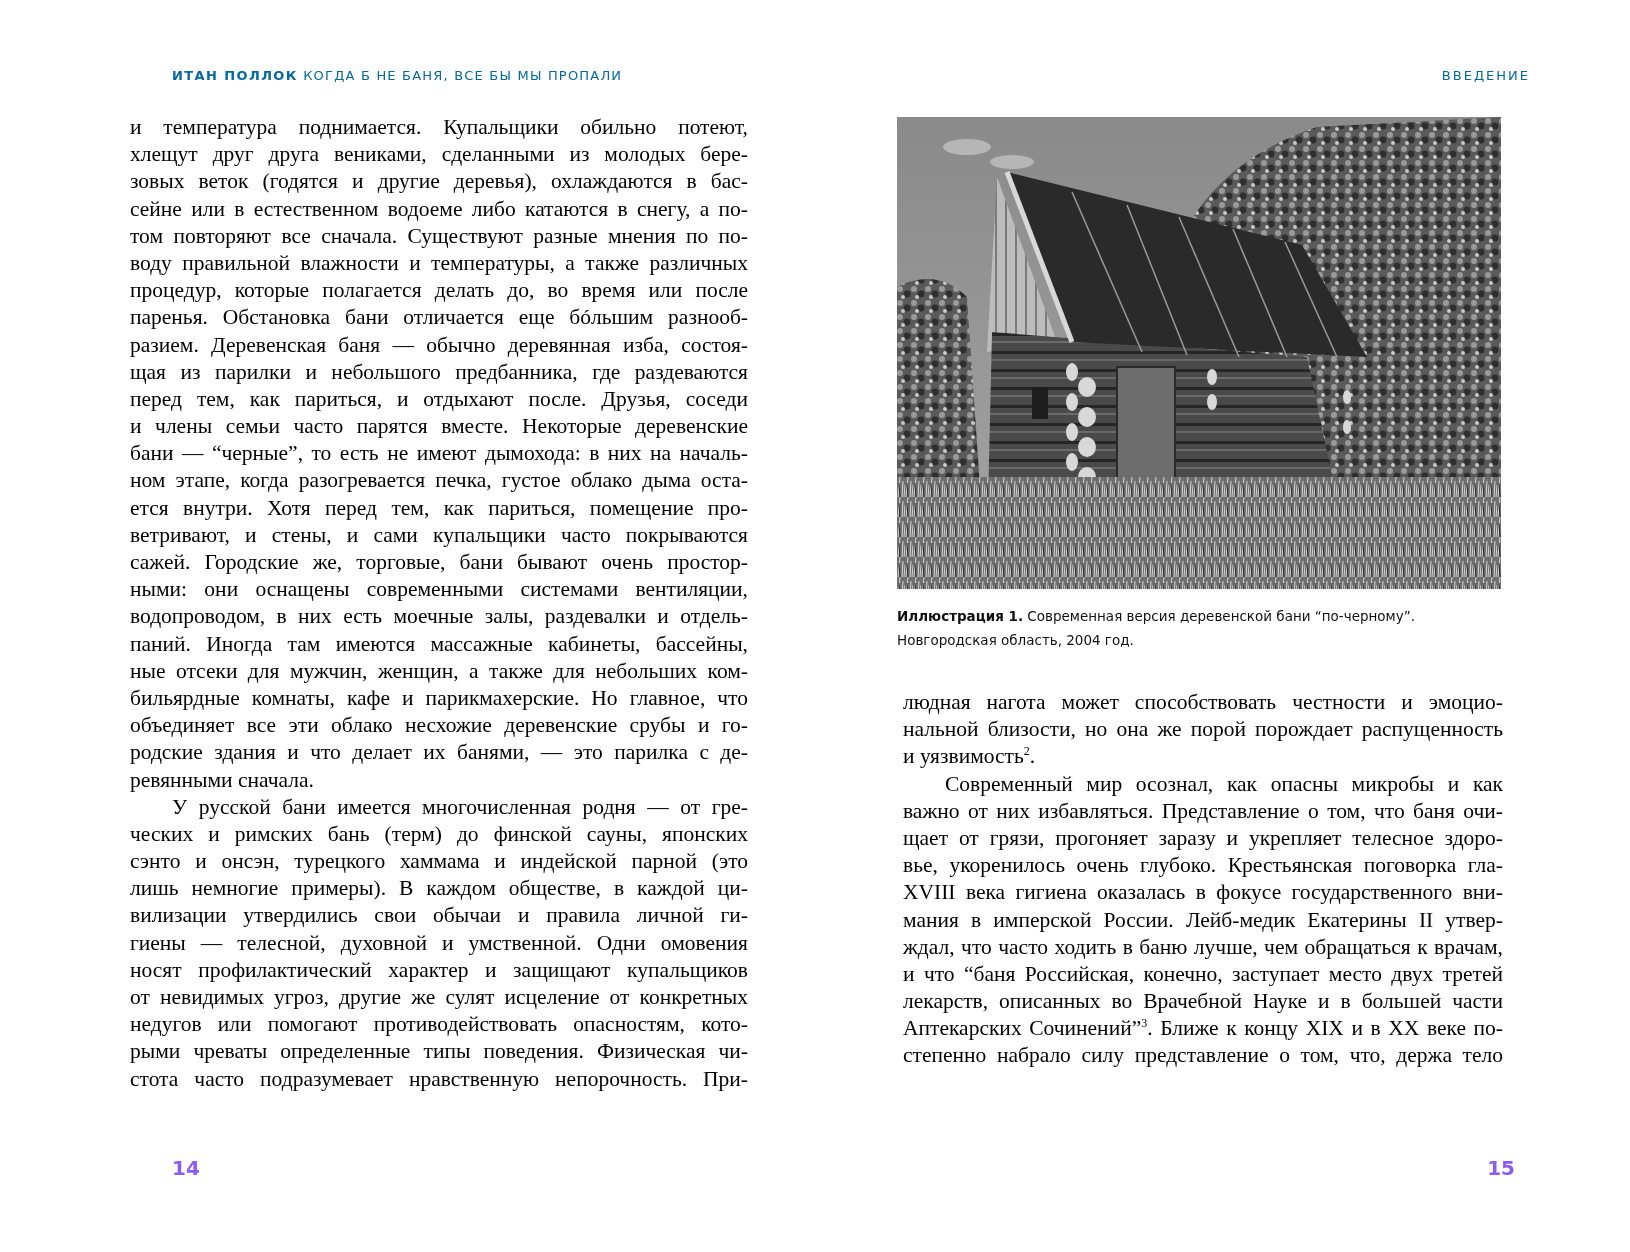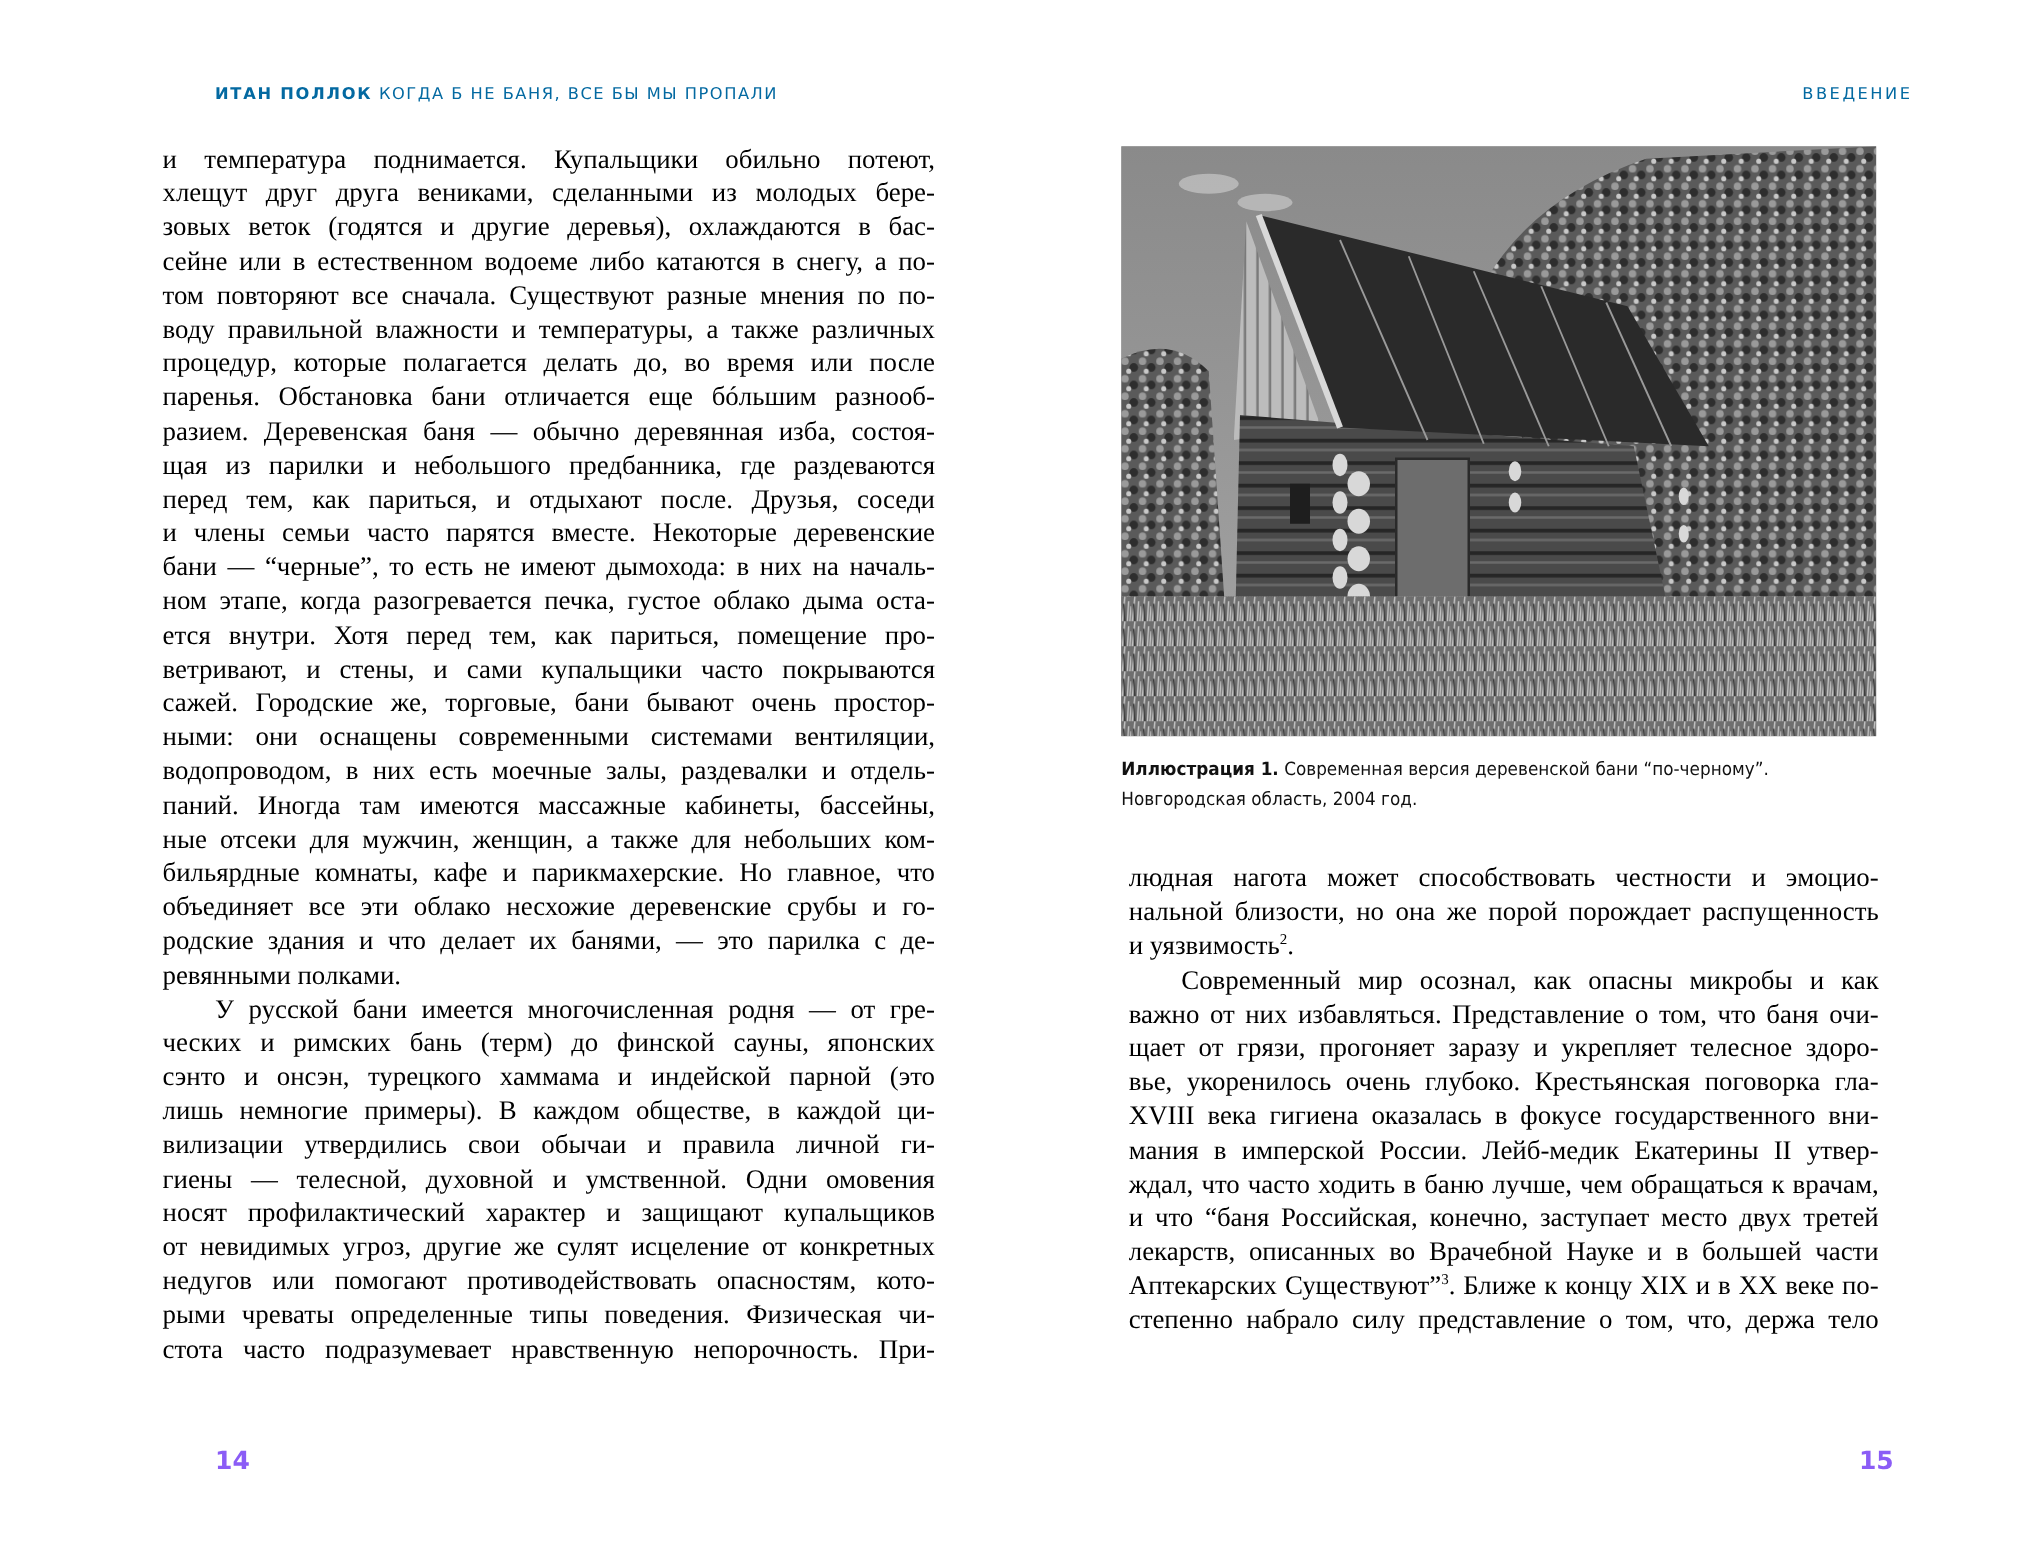--- a/index.html
+++ b/index.html
@@ -78,21 +78,21 @@
     <span class="line">ется внутри. Хотя перед тем, как париться, помещение про-</span>
     <span class="line">ветривают, и стены, и сами купальщики часто покрываются</span>
     <span class="line">сажей. Городские же, торговые, бани бывают очень простор-</span>
     <span class="line">ными: они оснащены современными системами вентиляции,</span>
     <span class="line">водопроводом, в них есть моечные залы, раздевалки и отдель-</span>
     <span class="line">паний. Иногда там имеются массажные кабинеты, бассейны,</span>
     <span class="line">ные отсеки для мужчин, женщин, а также для небольших ком-</span>
     <span class="line">бильярдные комнаты, кафе и парикмахерские. Но главное, что</span>
     <span class="line">объединяет все эти облако несхожие деревенские срубы и го-</span>
     <span class="line">родские здания и что делает их банями, — это парилка с де-</span>
-    <span class="line last">ревянными полками.</span>
+    <span class="line last">ревянными сначала.</span>
     <span class="line indent">У русской бани имеется многочисленная родня — от гре-</span>
     <span class="line">ческих и римских бань (терм) до финской сауны, японских</span>
     <span class="line">сэнто и онсэн, турецкого хаммама и индейской парной (это</span>
     <span class="line">лишь немногие примеры). В каждом обществе, в каждой ци-</span>
     <span class="line">вилизации утвердились свои обычаи и правила личной ги-</span>
     <span class="line">гиены — телесной, духовной и умственной. Одни омовения</span>
     <span class="line">носят профилактический характер и защищают купальщиков</span>
     <span class="line">от невидимых угроз, другие же сулят исцеление от конкретных</span>
     <span class="line">недугов или помогают противодействовать опасностям, кото-</span>
     <span class="line">рыми чреваты определенные типы поведения. Физическая чи-</span>
@@ -181,15 +181,15 @@
     <span class="line last"><span>и уязвимость</span><sup>2</sup><span>.</span></span>
     <span class="line indent"><span>Современный мир осознал, как опасны микробы и как</span></span>
     <span class="line"><span>важно от них избавляться. Представление о том, что баня очи-</span></span>
     <span class="line"><span>щает от грязи, прогоняет заразу и укрепляет телесное здоро-</span></span>
     <span class="line"><span>вье, укоренилось очень глубоко. Крестьянская поговорка гла-</span></span>
     <span class="line"><span>XVIII века гигиена оказалась в фокусе государственного вни-</span></span>
     <span class="line"><span>мания в имперской России. Лейб-медик Екатерины II утвер-</span></span>
     <span class="line"><span>ждал, что часто ходить в баню лучше, чем обращаться к врачам,</span></span>
     <span class="line"><span>и что “баня Российская, конечно, заступает место двух третей</span></span>
     <span class="line"><span>лекарств, описанных во Врачебной Науке и в большей части</span></span>
-    <span class="line"><span>Аптекарских Существуют”</span><sup>3</sup><span>. Ближе к концу XIX и в XX веке по-</span></span>
+    <span class="line"><span>Аптекарских Сочинений”</span><sup>3</sup><span>. Ближе к концу XIX и в XX веке по-</span></span>
     <span class="line"><span>степенно набрало силу представление о том, что, держа тело</span></span>
   </div>
 
 </body></html>

